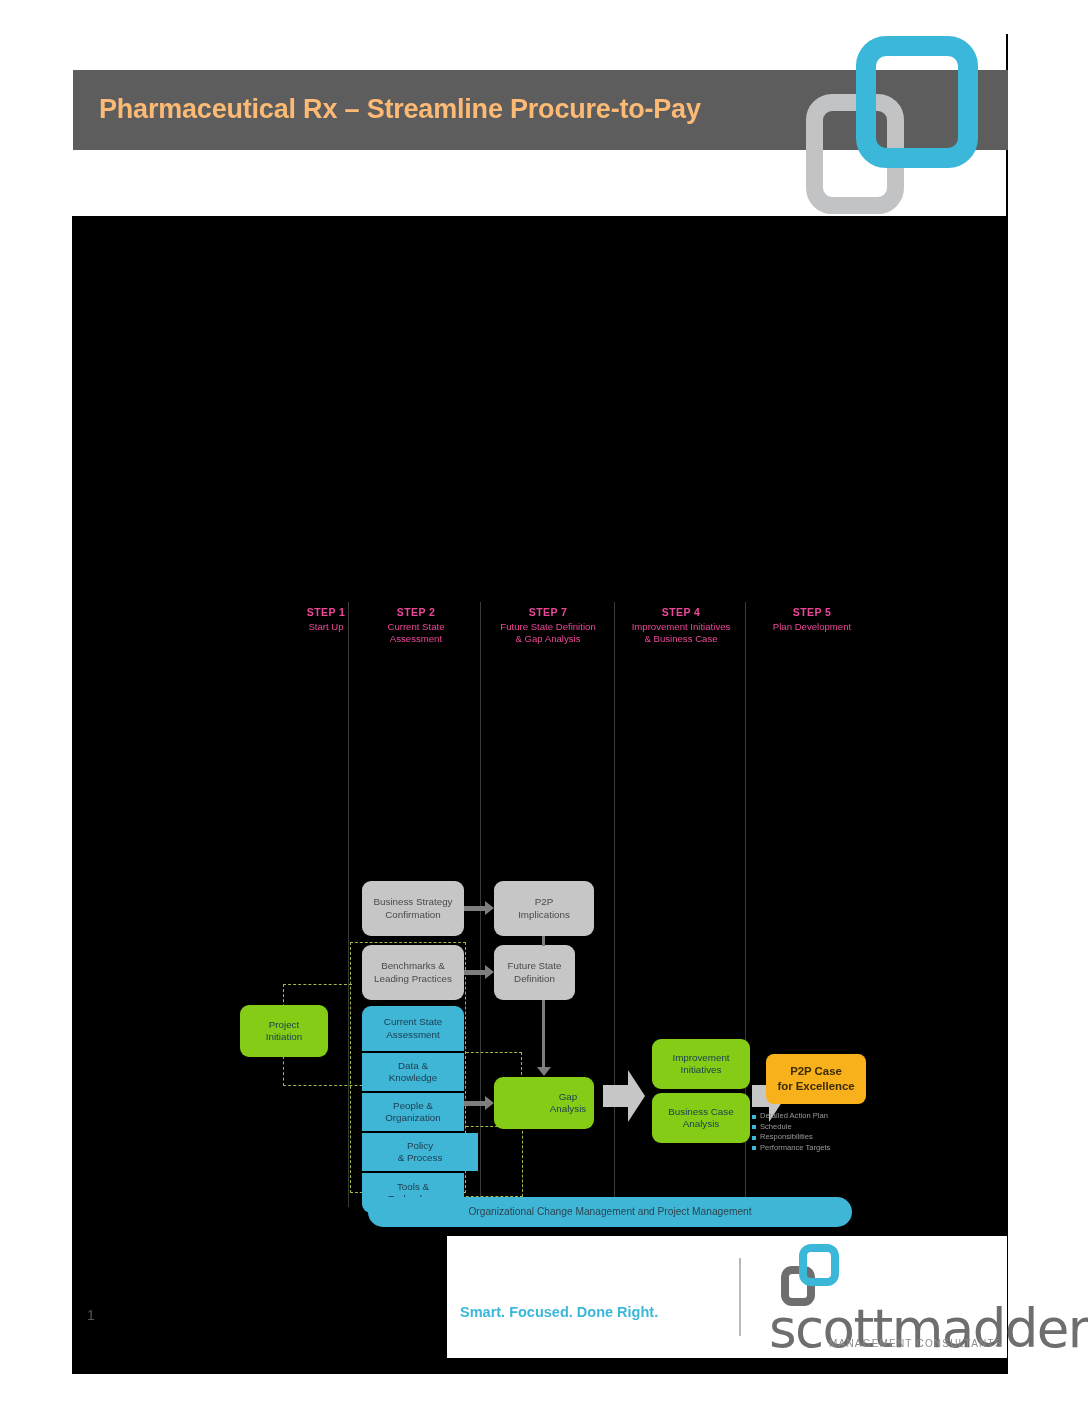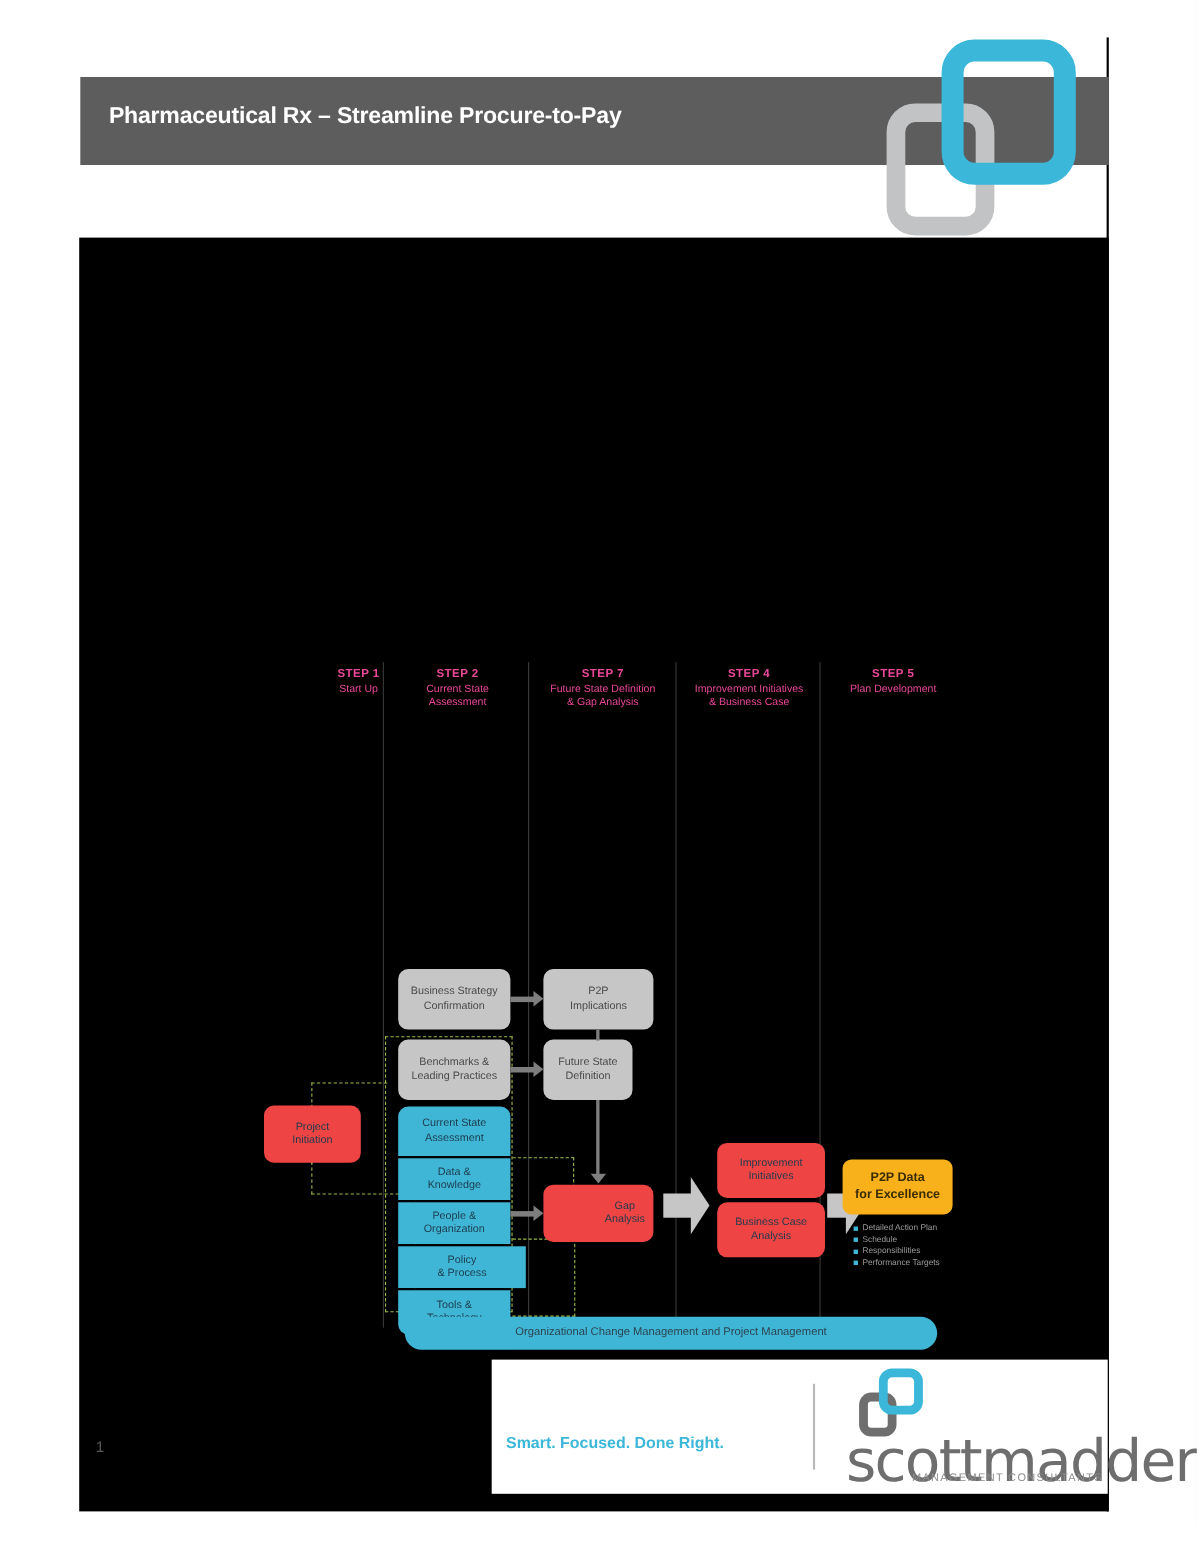--- a/index.html
+++ b/index.html
@@ -6,22 +6,22 @@
   body{width:1088px;height:1408px;position:relative;overflow:hidden;
        font-family:"Liberation Sans","DejaVu Sans",sans-serif;}
 
   
   #page{position:absolute;left:0;top:0;width:1088px;height:1408px;background:#fff;}
 
   #right-rule{position:absolute;left:1006px;top:34px;width:2px;height:1340px;background:#000;}
 
   #title-bar{position:absolute;left:73px;top:70px;width:935px;height:80px;
              background:#5d5d5e;}
-  #title-text{position:absolute;left:26px;top:24px;color:#ffffff;
-              font-size:21px;font-weight:bold;letter-spacing:-0.2px;white-space:nowrap;}
+  #title-text{position:absolute;left:26px;top:24px;color:#fdba74;
+              font-size:27px;font-weight:bold;letter-spacing:-0.2px;white-space:nowrap;}
 
   
   #hdr-logo{position:absolute;left:806px;top:36px;width:176px;height:180px;}
   .ring{position:absolute;border-style:solid;box-sizing:border-box;}
   #hdr-ring-gray{left:0px;top:58px;width:98px;height:120px;border-width:17px;
                  border-color:#c2c3c5;border-radius:26px;}
   #hdr-ring-cyan{left:50px;top:0px;width:122px;height:132px;border-width:20px;
                  border-color:#3bb7d9;border-radius:30px;}
 
   
@@ -34,21 +34,21 @@
 
   .step-head{position:absolute;text-align:center;color:#ec4899;}
   .step-no{font-size:10.5px;font-weight:bold;letter-spacing:.4px;white-space:nowrap;}
   .step-sub{font-size:9.6px;line-height:12px;margin-top:3px;}
 
   
   .node{position:absolute;box-sizing:border-box;display:flex;align-items:center;
         justify-content:center;text-align:center;line-height:12.5px;
         font-size:9.8px;color:#2f3d48;}
   .node.gray{background:#c6c6c6;border-radius:9px;color:#4a4a4a;}
-  .node.blue{background:#ef4444;border-radius:9px;color:#1d3b4d;}
+  .node.blue{background:#84cc16;border-radius:9px;color:#1d3b4d;}
   .node.blue-seg{background:#3fb6d6;color:#1d3b4d;}
   .node.orange{background:#f8b01b;border-radius:8px;color:#3a2c05;
                font-size:11.4px;font-weight:bold;line-height:15px;}
   .node.pill{background:#3fb6d6;border-radius:16px;color:#2c4450;font-size:10.2px;}
 
   .seg-top{border-top-left-radius:9px;border-top-right-radius:9px;}
   .seg-bot{border-bottom-left-radius:9px;border-bottom-right-radius:9px;}
   .seg-div{position:absolute;background:#000;height:2px;}
 
   
@@ -60,21 +60,21 @@
   .big-arrow{position:absolute;width:0;height:0;border-left:17px solid #c6c6c6;
              border-top:26px solid transparent;border-bottom:26px solid transparent;}
   .big-arrow-tail{position:absolute;background:#c6c6c6;}
 
   
   .dash{position:absolute;box-sizing:border-box;border:1.3px dashed #9aba49;}
   .dash-path{position:absolute;box-sizing:border-box;border-style:dashed;
              border-color:#9aba49;border-width:0;}
 
   
-  #bullets{position:absolute;left:704px;top:895px;width:120px;}
+  #bullets{position:absolute;left:680px;top:895px;width:120px;}
   .bullet{display:flex;align-items:flex-start;margin-bottom:1.5px;}
   .bullet .bd{width:4px;height:4px;background:#3fb6d6;margin-top:3.5px;
               margin-right:4px;flex:none;}
   .bullet .bt{font-size:7.6px;color:#9a9a9a;line-height:9px;white-space:nowrap;}
 
   
   #footer{position:absolute;left:447px;top:1236px;width:560px;height:122px;background:#fff;}
   #tagline{position:absolute;left:13px;top:68px;color:#3bb7d9;font-size:14.5px;
            font-weight:bold;white-space:nowrap;}
   #foot-rule{position:absolute;left:292px;top:22px;width:1.5px;height:78px;background:#b9b9b9;}
@@ -204,21 +204,21 @@
     <div class="big-arrow" style="left:556px;top:854px;"></div>
 
     <div class="node blue" style="left:580px;top:823px;width:98px;height:50px;white-space:pre-line;">Improvement
 Initiatives</div>
     <div class="node blue" style="left:580px;top:877px;width:98px;height:50px;white-space:pre-line;">Business Case
 Analysis</div>
 
     <div class="big-arrow-tail" style="left:680px;top:869px;width:18px;height:22px;"></div>
     <div class="big-arrow" style="left:697px;top:854px;"></div>
 
-    <div class="node orange" style="left:694px;top:838px;width:100px;height:50px;white-space:pre-line;">P2P Data
+    <div class="node orange" style="left:694px;top:838px;width:100px;height:50px;white-space:pre-line;">P2P Case
 for Excellence</div>
 
     <div id="bullets">
       <div class="bullet">
         <span class="bd"></span>
         <span class="bt">Detailed Action Plan</span>
       </div>
       <div class="bullet">
         <span class="bd"></span>
         <span class="bt">Schedule</span>

